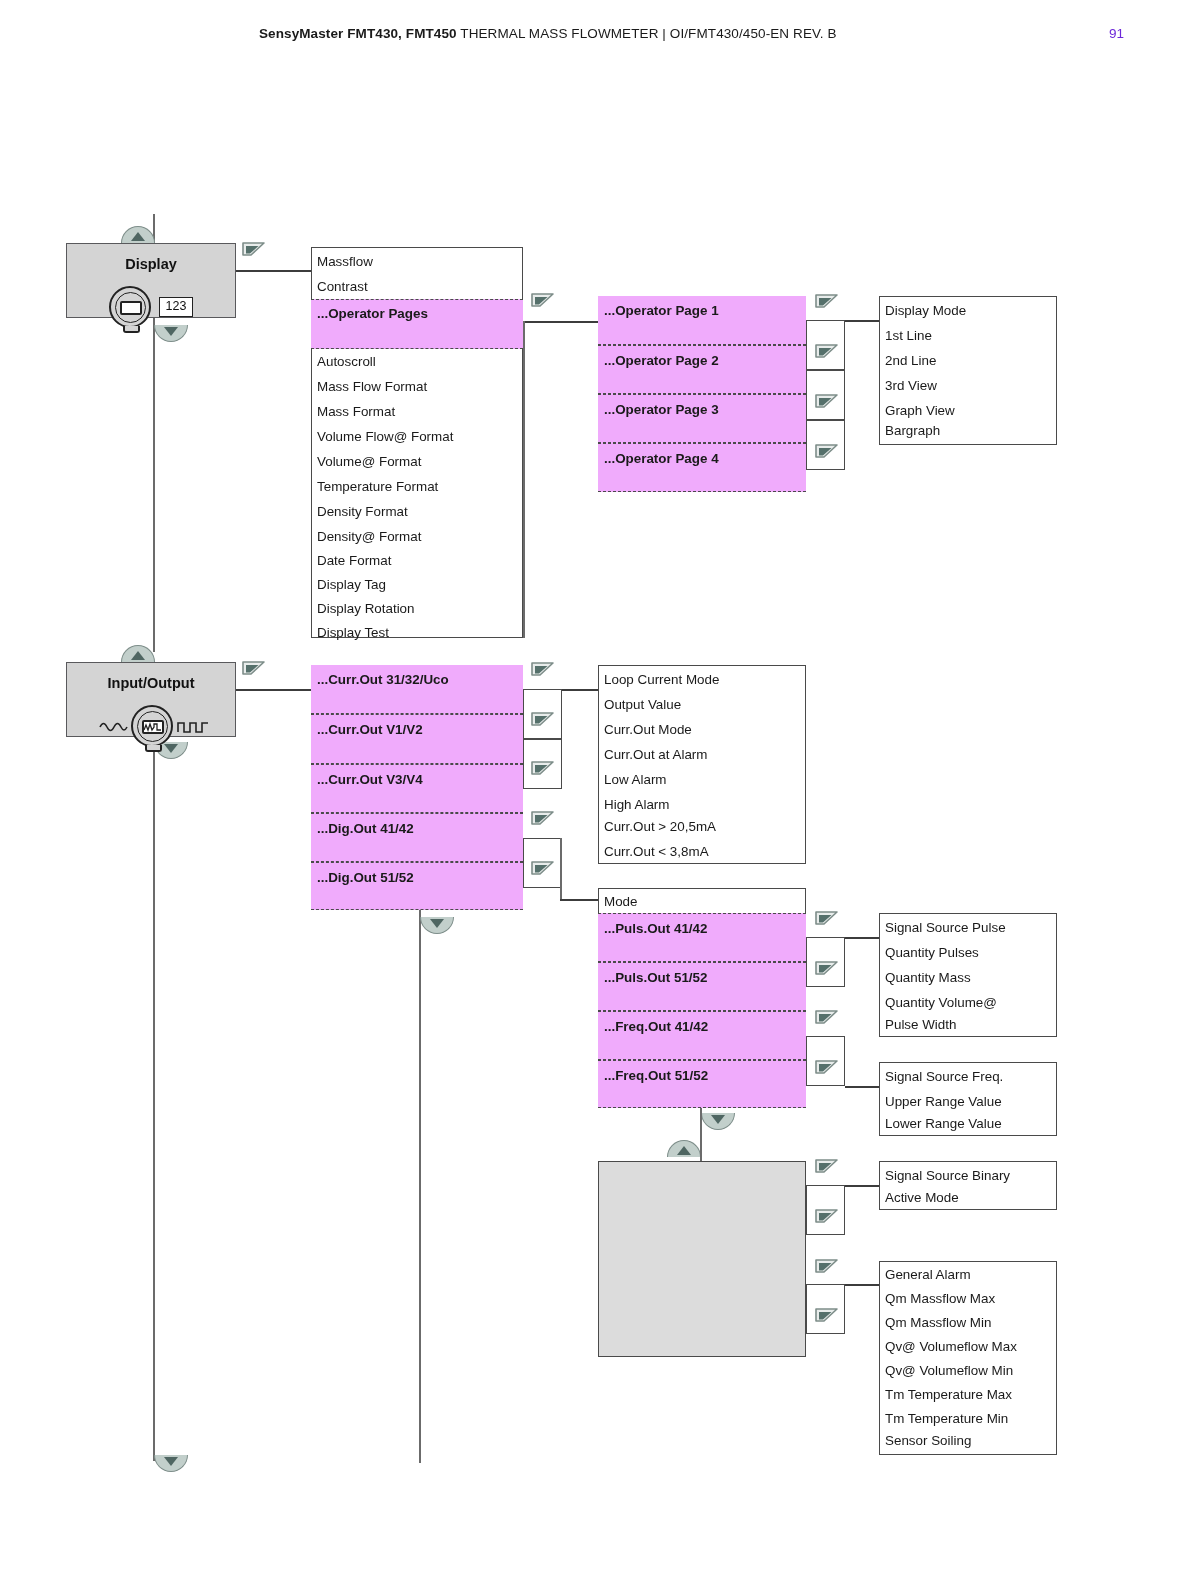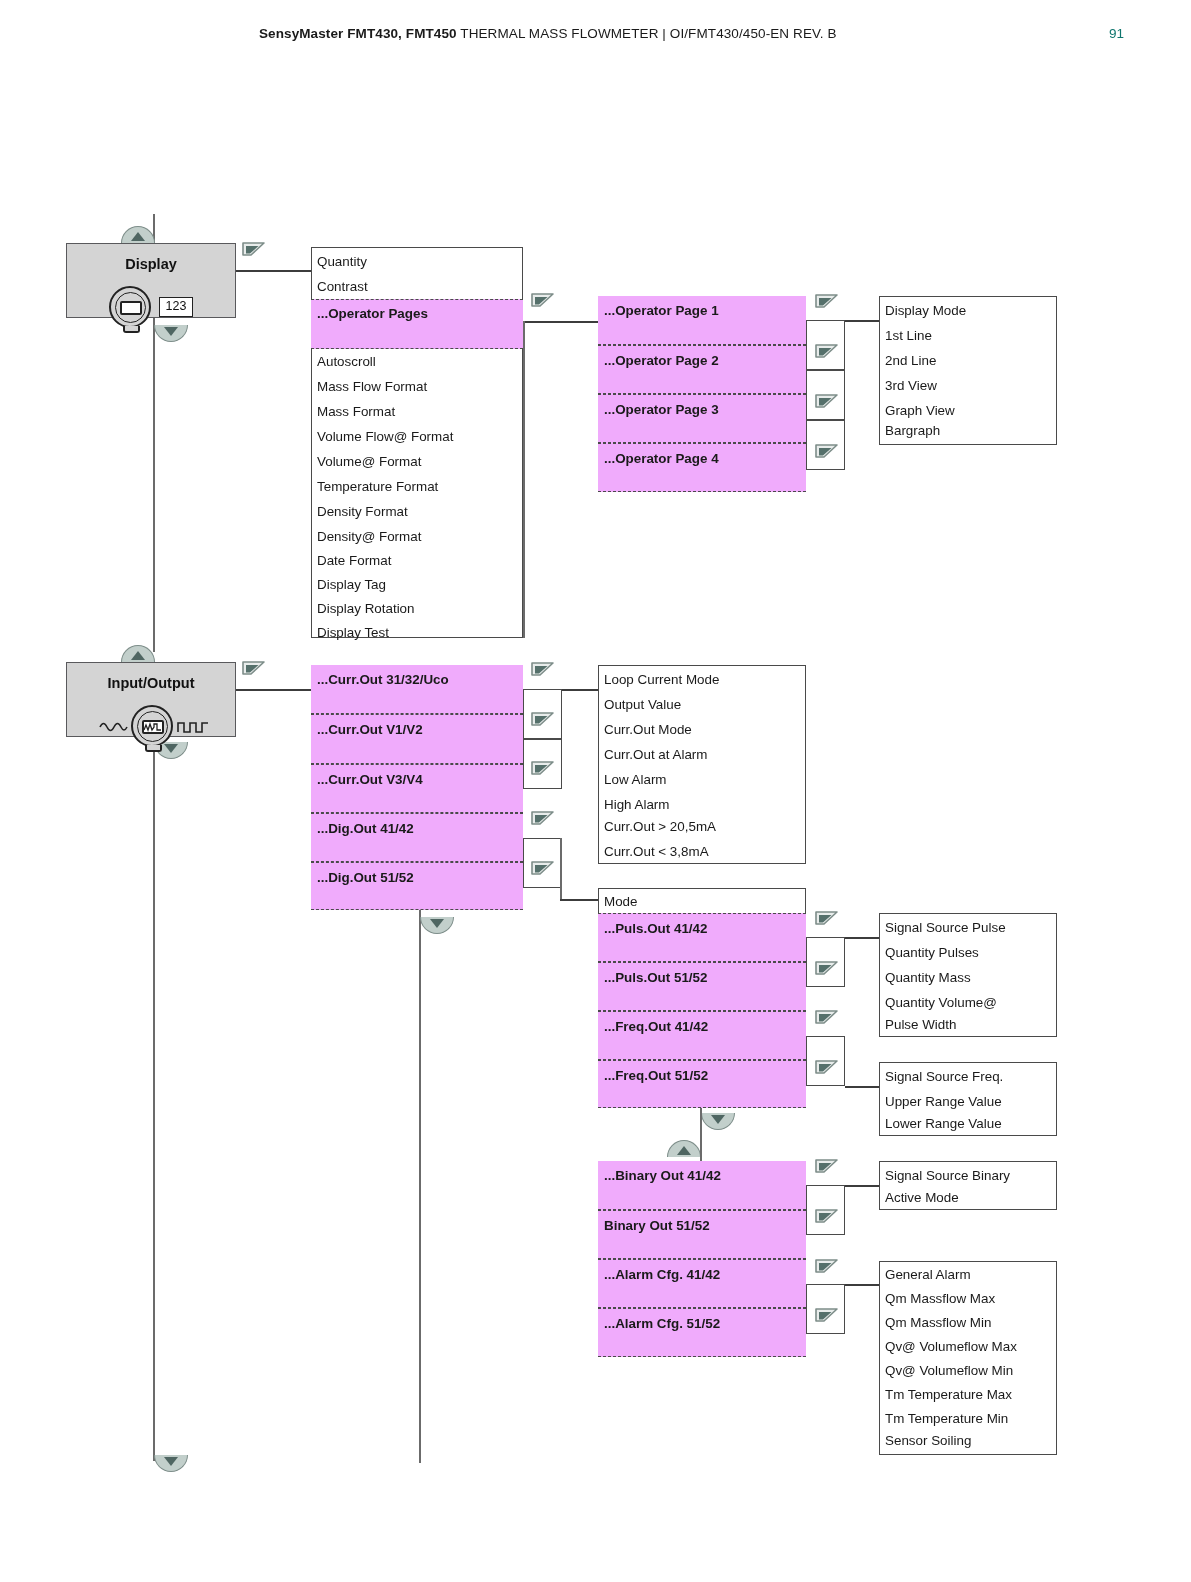--- a/index.html
+++ b/index.html
@@ -21,21 +21,21 @@
     position:absolute;left:0;top:26px;width:1191px;height:22px;
   }
   #page-header .htxt{
     position:absolute;left:255px;top:0;
     font-size:13.5px;letter-spacing:.1px;white-space:nowrap;color:#1a1a1a;
   }
   #page-header .htxt b{font-weight:700;}
   #page-header .htxt span.light{font-weight:400;}
   #page-header .pageno{
     position:absolute;left:1105px;top:0;width:40px;text-align:left;
-    font-size:13.5px;color:#0f766e;
+    font-size:13.5px;color:#6d28d9;
   }
 
   
   .vline{position:absolute;width:2px;background:#6b6b6b;}
   .hline{position:absolute;height:2px;background:#3c3c3c;}
 
   
   .navarrow{
     position:absolute;width:34px;height:17px;
     background:#c2cfcb;
@@ -170,21 +170,21 @@
     <svg width="26" height="22" viewBox="0 0 26 22">
         <path d="M2 2 L23 2 L10 14 L2 14 Z" fill="#e8eceb" stroke="#7d8d89" stroke-width="1.6" stroke-linejoin="round"></path>
         <path d="M5 5 L17.5 5 L9 12.5 L5 12.5 Z" fill="#55706b"></path>
       </svg>
   </div>
   <div class="hline" style="left:232px;top:270px;width:78px;"></div>
 
   <div class="listbox" style="left:307px;top:247px;width:212px;height:391px;"></div>
   <div class="abs" style="left:307px;top:247px;width:212px;height:391px;">
     <div class="row plain" style="position:absolute;left:0;top:2px;width:212px;height:25px;line-height:25px;">
-        <span class="lbl">Quantity</span>
+        <span class="lbl">Massflow</span>
       </div>
     <div class="row plain" style="position:absolute;left:0;top:27px;width:212px;height:25px;line-height:25px;">
         <span class="lbl">Contrast</span>
       </div>
     <div class="row hl" style="position:absolute;left:0;top:52px;width:212px;height:50px;line-height:22px;padding-top:3px;">
         <span class="lbl">...Operator Pages</span>
       </div>
     <div class="row plain" style="position:absolute;left:0;top:102px;width:212px;height:25px;line-height:25px;">
         <span class="lbl">Autoscroll</span>
       </div>
@@ -486,34 +486,20 @@
       </div>
     <div class="row plain" style="position:absolute;left:0;top:27px;width:178px;height:25px;line-height:25px;">
         <span class="lbl">Upper Range Value</span>
       </div>
     <div class="row plain" style="position:absolute;left:0;top:49px;width:178px;height:25px;line-height:25px;">
         <span class="lbl">Lower Range Value</span>
       </div>
   </div>
 
   <div class="listbox shaded" style="left:594px;top:1161px;width:208px;height:196px;"></div>
-  <div class="abs" style="left:594px;top:1161px;width:208px;height:196px;">
-    <div class="row hl nodash-top" style="position:absolute;left:0;top:0;width:208px;height:49px;line-height:22px;padding-top:4px;">
-        <span class="lbl">...Binary Out 41/42</span>
-      </div>
-    <div class="row hl" style="position:absolute;left:0;top:49px;width:208px;height:49px;line-height:22px;padding-top:4px;">
-        <span class="lbl">Binary Out 51/52</span>
-      </div>
-    <div class="row hl" style="position:absolute;left:0;top:98px;width:208px;height:49px;line-height:22px;padding-top:4px;">
-        <span class="lbl">...Alarm Cfg. 41/42</span>
-      </div>
-    <div class="row hl" style="position:absolute;left:0;top:147px;width:208px;height:49px;line-height:22px;padding-top:4px;">
-        <span class="lbl">...Alarm Cfg. 51/52</span>
-      </div>
-  </div>
 
   <div class="flagbox" style="left:802px;top:1185px;width:39px;height:50px;"></div>
   <div class="flagbox" style="left:802px;top:1284px;width:39px;height:50px;"></div>
   <div class="flag" style="left:810px;top:1158px;">
     <svg width="26" height="22" viewBox="0 0 26 22">
         <path d="M2 2 L23 2 L10 14 L2 14 Z" fill="#e8eceb" stroke="#7d8d89" stroke-width="1.6" stroke-linejoin="round"></path>
         <path d="M5 5 L17.5 5 L9 12.5 L5 12.5 Z" fill="#55706b"></path>
       </svg>
   </div>
   <div class="flag" style="left:810px;top:1208px;">

